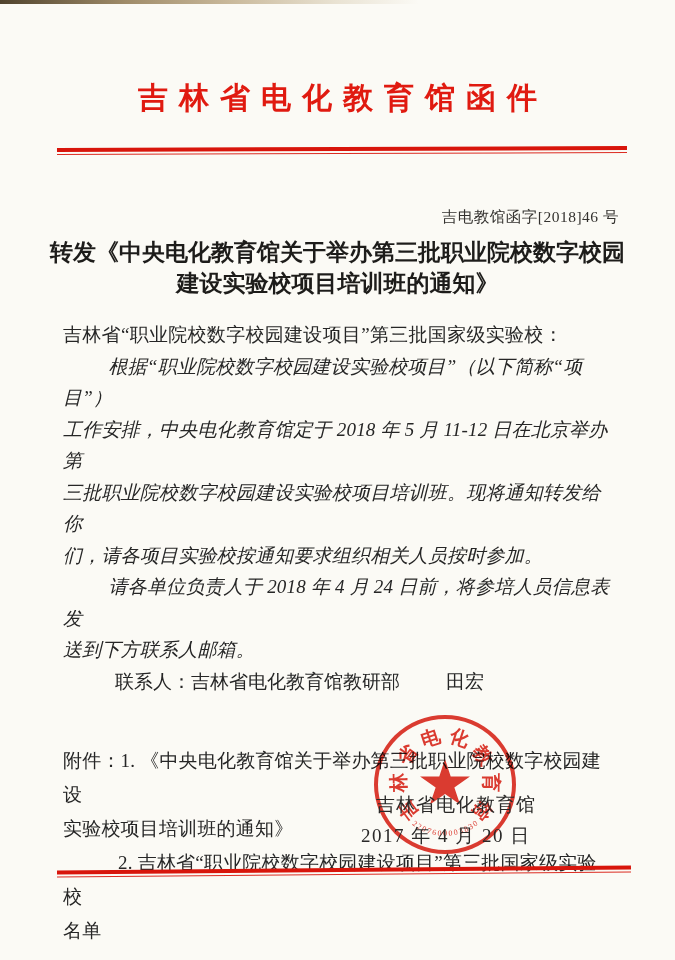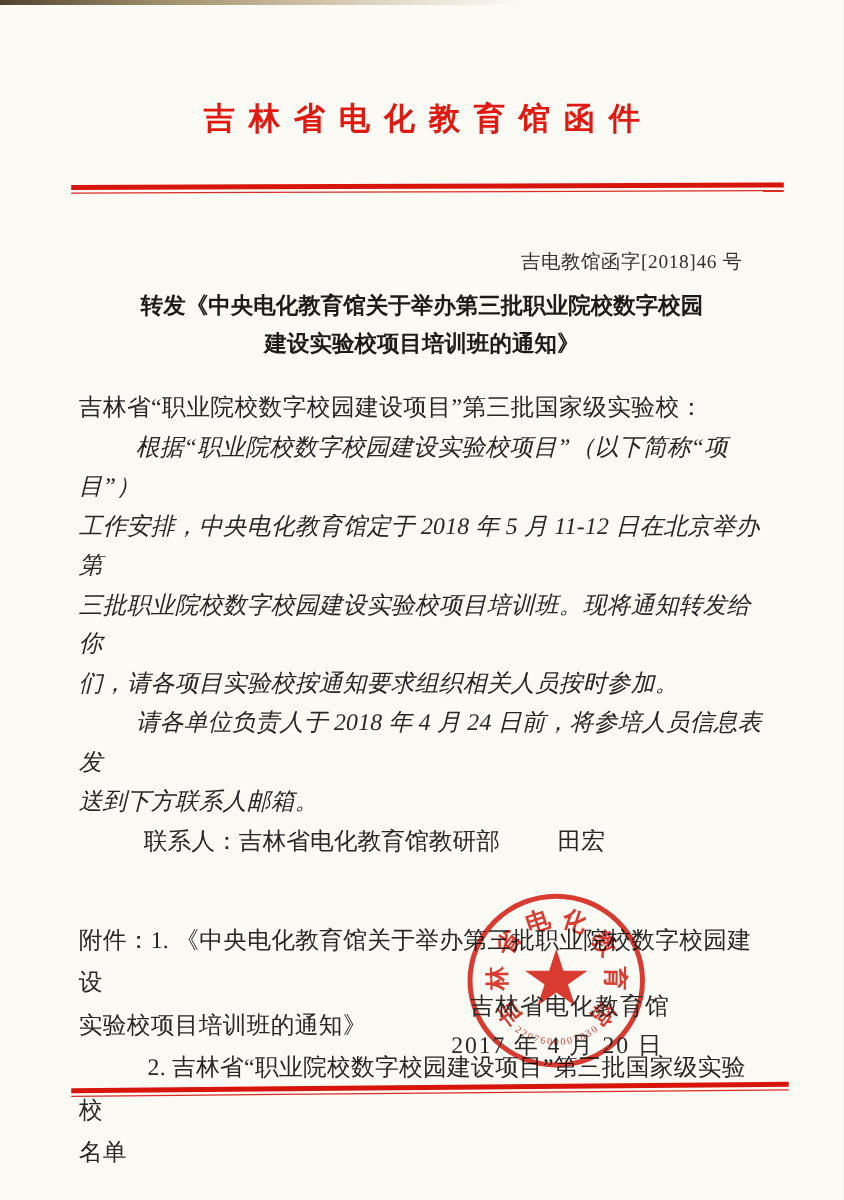--- a/index.html
+++ b/index.html
@@ -11,36 +11,36 @@
   }
   
   .scan-edge{
     position:absolute;top:0;left:0;height:4px;width:62%;
     background:linear-gradient(to right,
       rgba(50,35,10,.85) 0%,rgba(110,80,30,.65) 30%,
       rgba(140,105,45,.45) 55%,rgba(160,130,70,.2) 80%,transparent 100%);
   }
   .letterhead{
     margin-top:78px;text-align:center;
-    font-size:25px;font-weight:bold;letter-spacing:11px;
+    font-size:30px;font-weight:bold;letter-spacing:11px;
     color:#e01a10;white-space:nowrap;text-indent:11px;
   }
   .rule{position:absolute;left:57px;width:570px;}
   .rule-top{top:147px;transform:rotate(-0.2deg);}
   .rule-bottom{top:868px;width:574px;transform:rotate(-0.5deg);}
   .rule .thick{height:3.5px;background:#d8150b;}
   .rule .thin{height:1.4px;background:#d8150b;margin-top:2.5px;opacity:.9;}
   .docnum{
-    margin-top:88px;text-align:right;padding-right:81px;
+    margin-top:88px;text-align:right;padding-right:56px;
     font-size:15.5px;letter-spacing:.5px;color:#33312e;
   }
   .subject{
     margin-top:9px;text-align:center;
     font-family:"Liberation Sans","DejaVu Sans",sans-serif;
-    font-weight:bold;font-size:18px;line-height:31px;
+    font-weight:bold;font-size:23px;line-height:31px;
     white-space:pre-line;color:#1d1c1a;
   }
   .bodytext{margin:0 60px 0 63px;font-size:19px;line-height:31.5px;}
   .salutation{margin-top:20px;font-weight:500;letter-spacing:.3px;}
   .para{white-space:pre-line;text-indent:2.4em;letter-spacing:.2px;font-style:italic;}
   .contact-line{padding-left:52px;}
   .gap-s{display:inline-block;width:46px;}
   .gap-m{display:inline-block;width:58px;}
   .attachments{margin-top:47px;line-height:34px;}
   .att1{white-space:pre-line;letter-spacing:.2px;}

